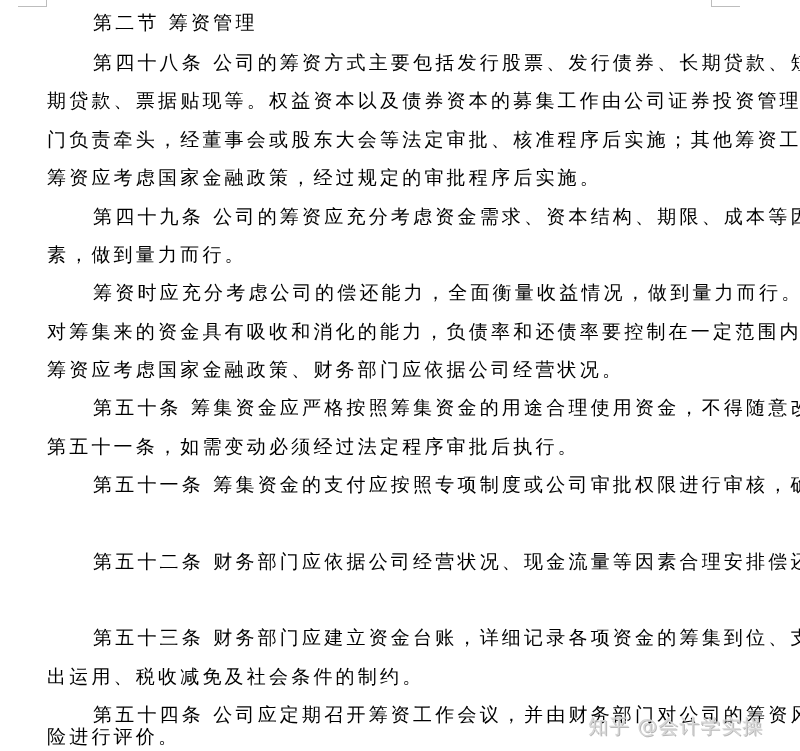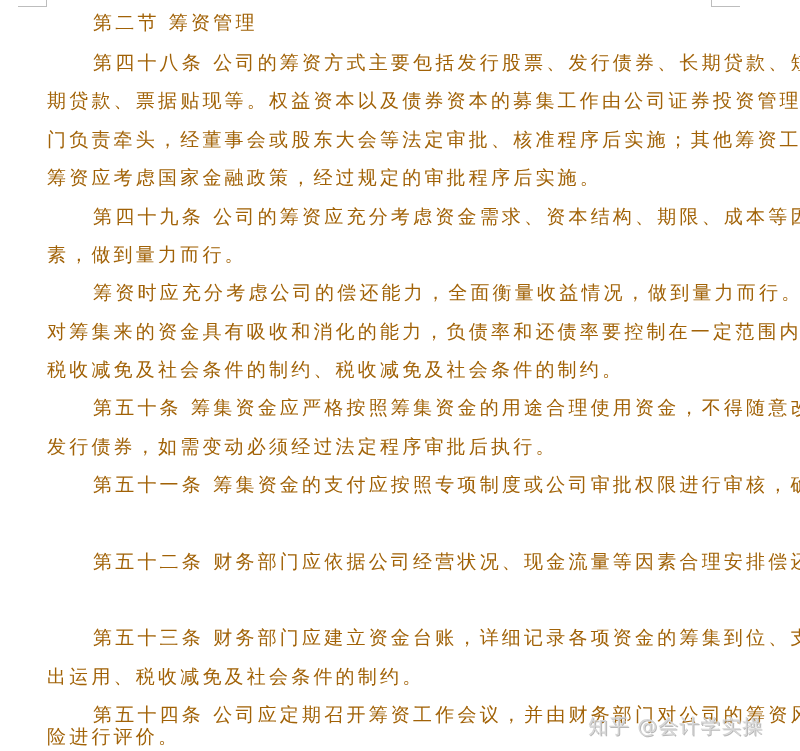--- a/index.html
+++ b/index.html
@@ -3,21 +3,21 @@
   <meta charset="utf-8">
   <style>
     html, body { margin: 0; padding: 0; background: #ffffff; }
     body { width: 800px; height: 751px; position: relative; overflow: hidden; }
     .page { position: absolute; left: 0; top: 0; width: 800px; height: 751px; background: #fff; }
     .corner { position: absolute; top: 0; border-color: #bdbdbd; border-style: solid; width: 28px; height: 6px; }
     .corner.left { left: 18px; border-width: 0 1px 1px 0; }
     .corner.right { left: 711px; border-width: 0 0 1px 1px; }
     .line {
       position: absolute; left: 47px; height: 38px; line-height: 38px;
-      font-family: "DejaVu Sans", sans-serif; font-size: 19px; color: #a16207;
+      font-family: "DejaVu Sans", sans-serif; font-size: 19px; color: #000000;
       white-space: nowrap; letter-spacing: 3.2px;
     }
     .line.indent { left: 93px; }
     .watermark {
       position: absolute; left: 588px; top: 713px;
       font-family: "DejaVu Sans", sans-serif; font-size: 20px; color: #d6d6d6;
       letter-spacing: 1px; white-space: nowrap;
       text-shadow: 1px 1px 0 #b8b8b8;
     }
   </style>
@@ -30,23 +30,23 @@
 
   <div class="line indent" style="top:3px">第二节  筹资管理</div>
   <div class="line indent" style="top:43px">第四十八条 公司的筹资方式主要包括发行股票、发行债券、长期贷款、短</div>
   <div class="line" style="top:81px">期贷款、票据贴现等。权益资本以及债券资本的募集工作由公司证券投资管理部</div>
   <div class="line" style="top:120px">门负责牵头，经董事会或股东大会等法定审批、核准程序后实施；其他筹资工作</div>
   <div class="line" style="top:158px">筹资应考虑国家金融政策，经过规定的审批程序后实施。</div>
   <div class="line indent" style="top:197px">第四十九条 公司的筹资应充分考虑资金需求、资本结构、期限、成本等因</div>
   <div class="line" style="top:235px">素，做到量力而行。</div>
   <div class="line indent" style="top:273px">筹资时应充分考虑公司的偿还能力，全面衡量收益情况，做到量力而行。</div>
   <div class="line" style="top:312px">对筹集来的资金具有吸收和消化的能力，负债率和还债率要控制在一定范围内。</div>
-  <div class="line" style="top:350px">税收减免及社会条件的制约、税收减免及社会条件的制约。</div>
+  <div class="line" style="top:350px">筹资应考虑国家金融政策、财务部门应依据公司经营状况。</div>
   <div class="line indent" style="top:388px">第五十条 筹集资金应严格按照筹集资金的用途合理使用资金，不得随意改</div>
-  <div class="line" style="top:427px">发行债券，如需变动必须经过法定程序审批后执行。</div>
+  <div class="line" style="top:427px">第五十一条，如需变动必须经过法定程序审批后执行。</div>
   <div class="line indent" style="top:465px">第五十一条 筹集资金的支付应按照专项制度或公司审批权限进行审核，确</div>
   <div class="line indent" style="top:542px">第五十二条 财务部门应依据公司经营状况、现金流量等因素合理安排偿还</div>
   <div class="line indent" style="top:618px">第五十三条 财务部门应建立资金台账，详细记录各项资金的筹集到位、支</div>
   <div class="line" style="top:657px">出运用、税收减免及社会条件的制约。</div>
   <div class="line indent" style="top:695px">第五十四条 公司应定期召开筹资工作会议，并由财务部门对公司的筹资风</div>
   <div class="line" style="top:717px">险进行评价。</div>
 
   <div class="watermark">知乎 @会计学实操</div>
 </div>
 

